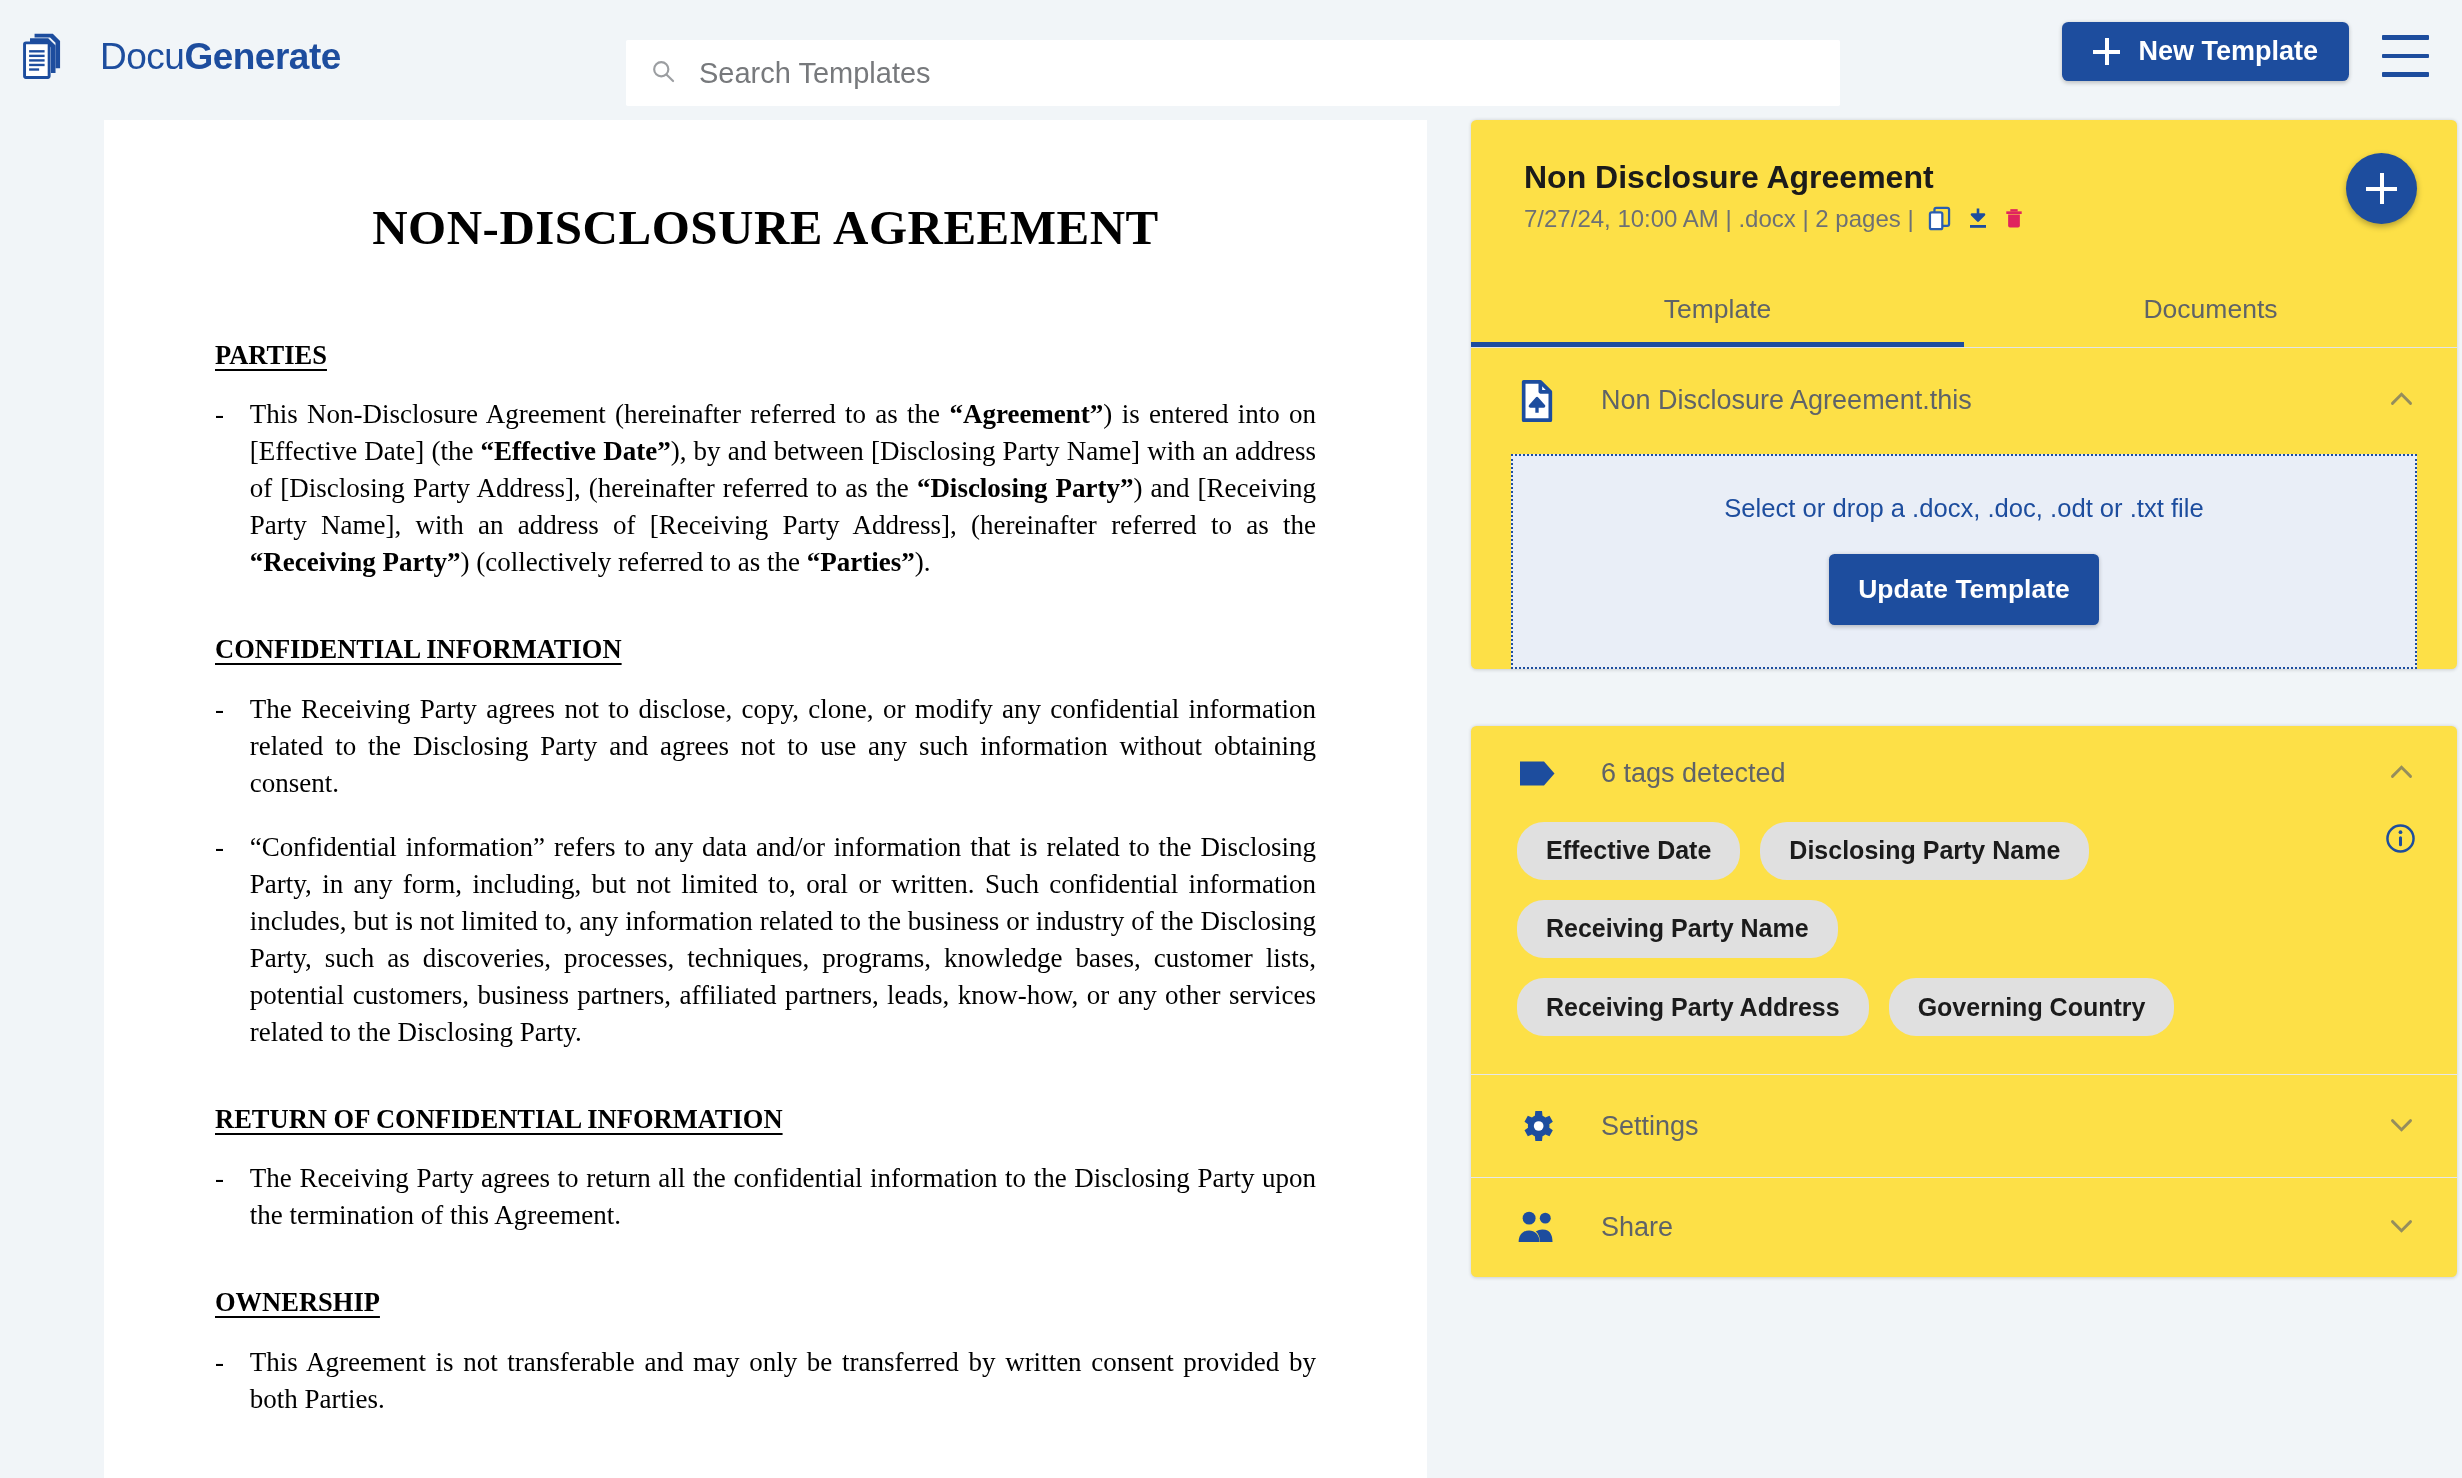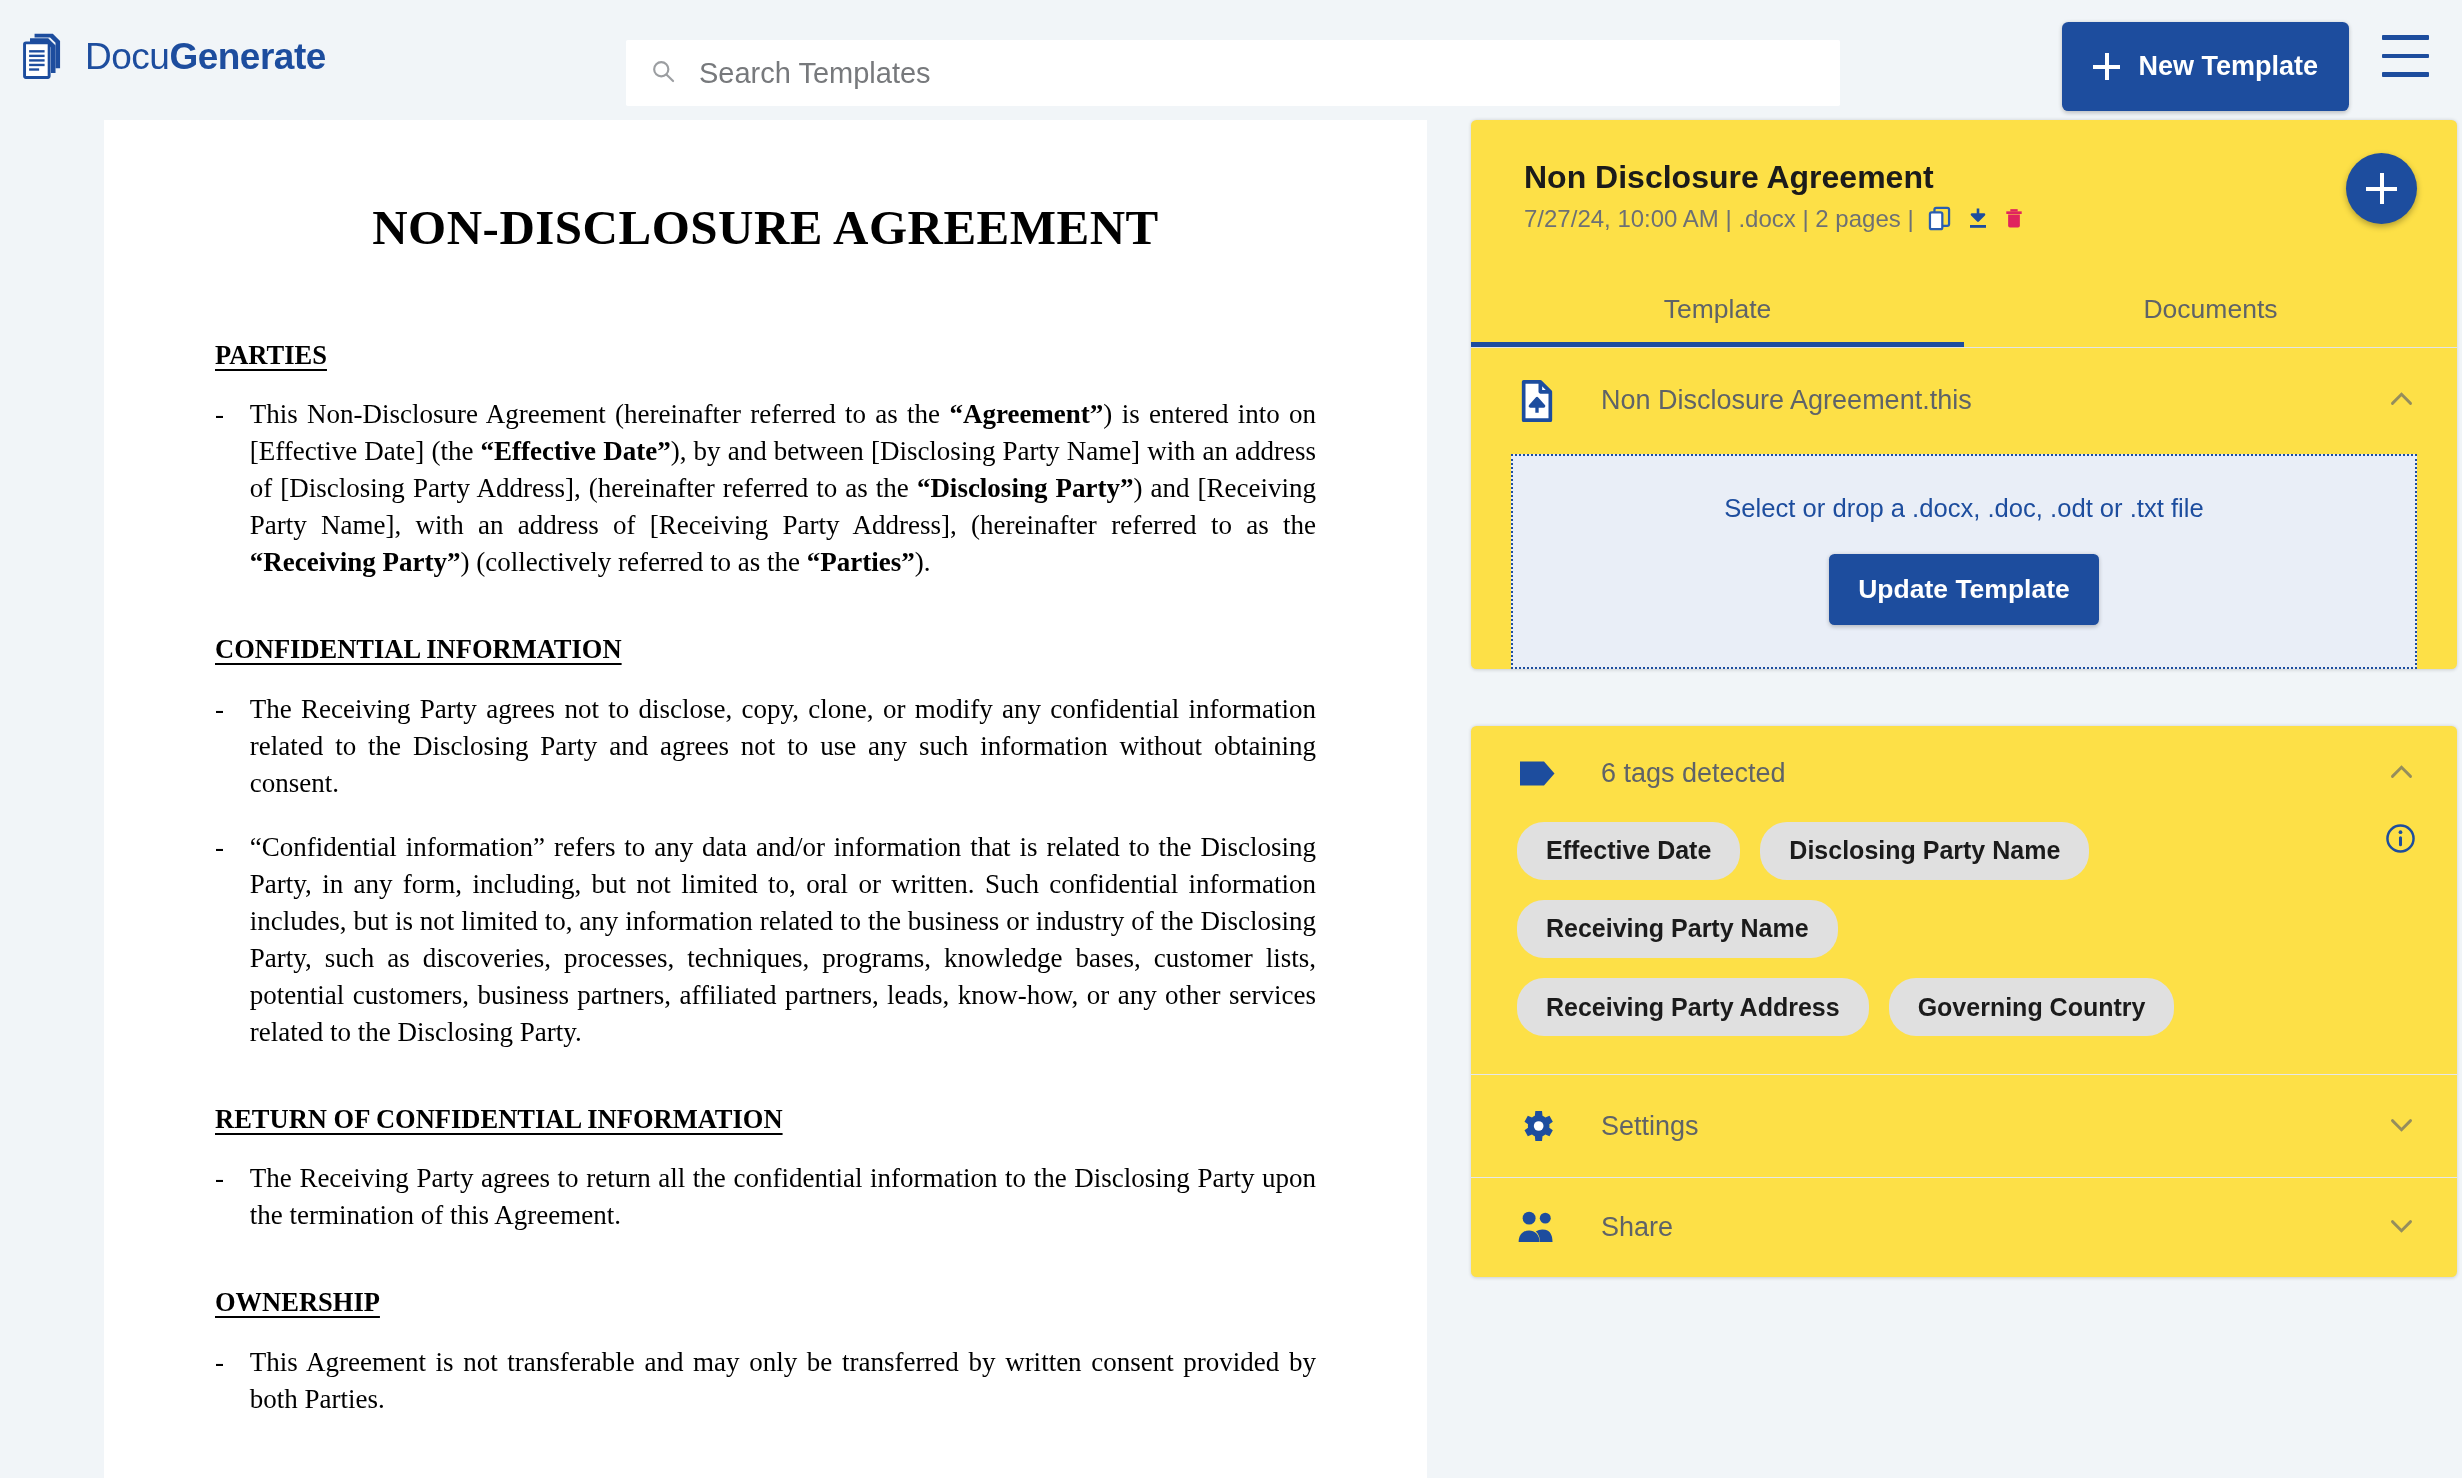--- a/index.html
+++ b/index.html
@@ -11,21 +11,21 @@
   }
 
   
   .topbar {
     position: absolute; top: 0; left: 0;
     width: 2462px; height: 113px;
     background: #f1f5f8;
     display: flex; align-items: center;
   }
   .brand {
-    display: flex; align-items: center; gap: 14px;
+    display: flex; align-items: center; gap: 29px;
     margin-left: 20px;
   }
   .brand-logo { width: 51px; height: 51px; display: block; }
   .brand-text {
     font-size: 37px; color: #1d4d9e; letter-spacing: -0.5px;
     white-space: nowrap;
   }
   .brand-text .b { font-weight: 700; }
   .brand-text .l { font-weight: 400; }
 
@@ -41,21 +41,21 @@
   .search-input {
     border: 0; outline: 0; background: transparent;
     font-family: "Liberation Sans", sans-serif;
     font-size: 29px; color: #3c4043;
     margin-left: 22px; width: 100%;
   }
   .search-input::placeholder { color: #77797c; }
 
   .new-template-btn {
     position: absolute; right: 113px; top: 22px;
-    height: 89px; padding: 0 31px;
+    height: 59px; padding: 0 31px;
     background: #1d4d9e; color: #fff; border: 0; border-radius: 6.4px;
     font-family: "Liberation Sans", sans-serif;
     font-size: 27px; font-weight: 700;
     display: flex; align-items: center; gap: 18px;
     cursor: pointer;
     box-shadow: 0 1.8px 4.6px rgba(0,0,0,.22);
   }
   .plus-glyph {
     display: inline-block; position: relative; width: 27px; height: 27px;
   }

